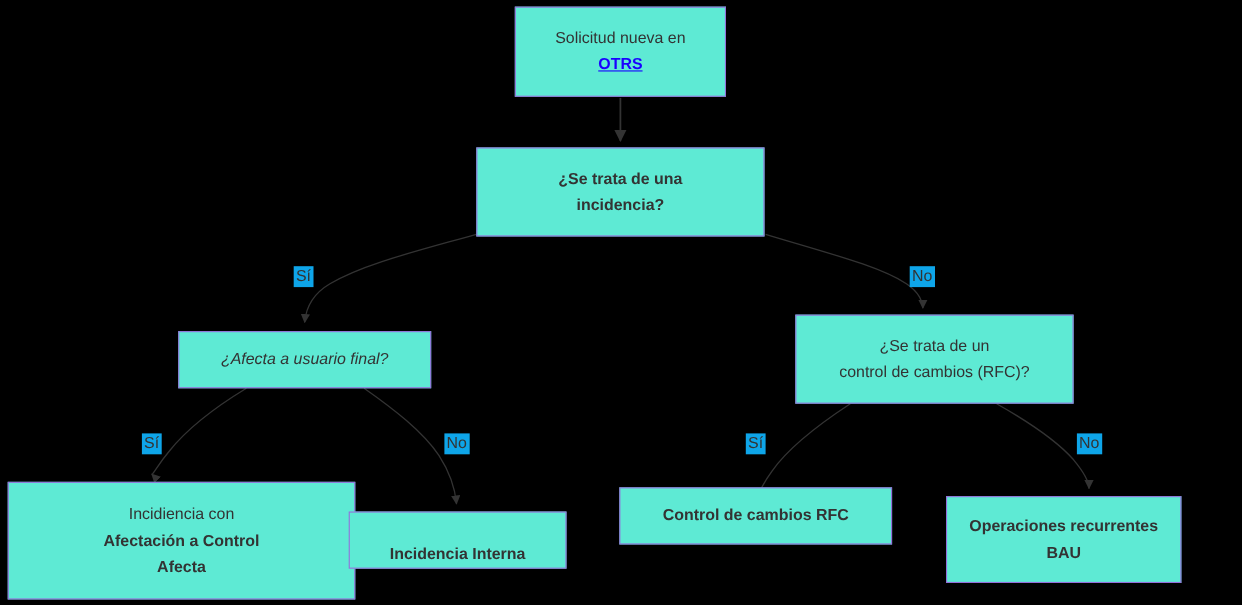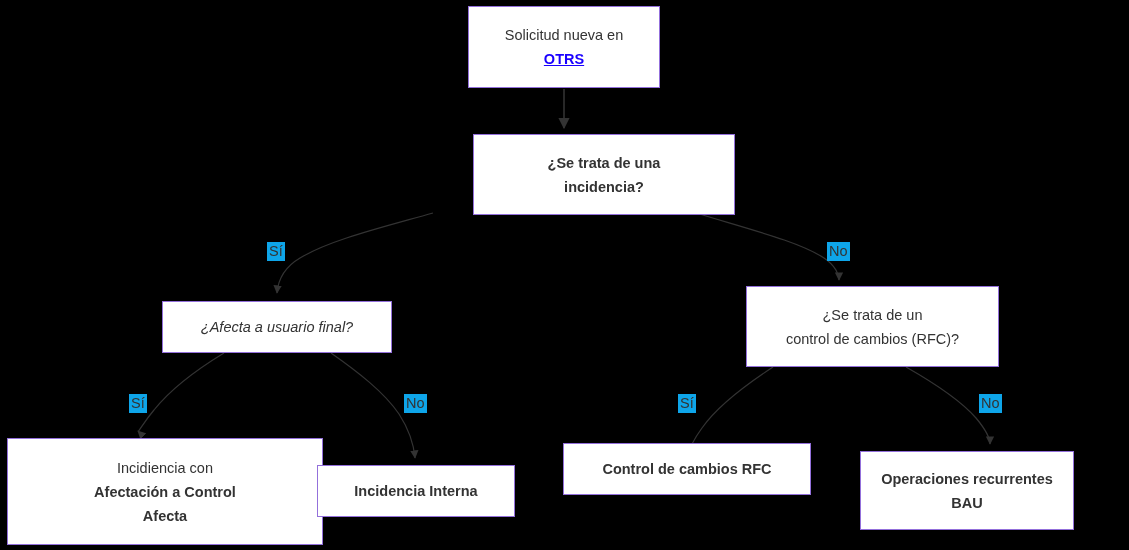--- a/index.html
+++ b/index.html
@@ -20,21 +20,21 @@
     position: absolute;
     left: 0;
     top: 0;
     width: 1129px;
     height: 550px;
     pointer-events: none;
   }
   .node {
     position: absolute;
     box-sizing: border-box;
-    background: #ffffff;
+    background: #5eead4;
     border: 1.4px solid #9370db;
     display: flex;
     flex-direction: column;
     align-items: center;
     justify-content: center;
     text-align: center;
     color: #333333;
     font-size: 14.5px;
     line-height: 24px;
     z-index: 2;
@@ -82,41 +82,41 @@
     <path d="M 773,367 C 744,386 716,408 702,428 C 691,443 688,453 687,458" fill="none" stroke="#333333" stroke-width="1.2" marker-end="url(#arrow)"></path>
 
     <path d="M 906,367 C 936,384 962,402 976,418 C 986,430 990,438 990,444" fill="none" stroke="#333333" stroke-width="1.2" marker-end="url(#arrow)"></path>
   </svg>
 
   <div class="node" style="left:468px; top:6px; width:192px; height:82px;">
     <span class="ln">Solicitud nueva en</span>
     <a class="ln link" href="#">OTRS</a>
   </div>
 
-  <div class="node" style="left:433px; top:134px; width:262px; height:81px;margin-left:40px;">
+  <div class="node" style="left:433px; top:134px; width:262px; height:81px;">
     <span class="ln b">¿Se trata de una</span>
     <span class="ln b">incidencia?</span>
   </div>
 
   <div class="node" style="left:162px; top:301px; width:230px; height:52px;font-style:italic;">
     <span class="ln">¿Afecta a usuario final?</span>
   </div>
 
-  <div class="node" style="left:746px; top:286px; width:253px; height:81px;">
+  <div class="node" style="left:723px; top:286px; width:253px; height:81px;">
     <span class="ln">¿Se trata de un</span>
     <span class="ln">control de cambios (RFC)?</span>
   </div>
 
   <div class="node" style="left:7px; top:438px; width:316px; height:107px;">
     <span class="ln">Incidiencia con</span>
     <span class="ln b">Afectación a Control</span>
     <span class="ln b">Afecta</span>
   </div>
 
-  <div class="node" style="left:317px; top:465px; width:198px; height:52px;">
+  <div class="node" style="left:317px; top:465px; width:198px; height:52px;justify-content:flex-end;">
     <span class="ln b">Incidencia Interna</span>
   </div>
 
   <div class="node" style="left:563px; top:443px; width:248px; height:52px;">
     <span class="ln b">Control de cambios RFC</span>
   </div>
 
   <div class="node" style="left:860px; top:451px; width:214px; height:79px;">
     <span class="ln b">Operaciones recurrentes</span>
     <span class="ln b">BAU</span>

